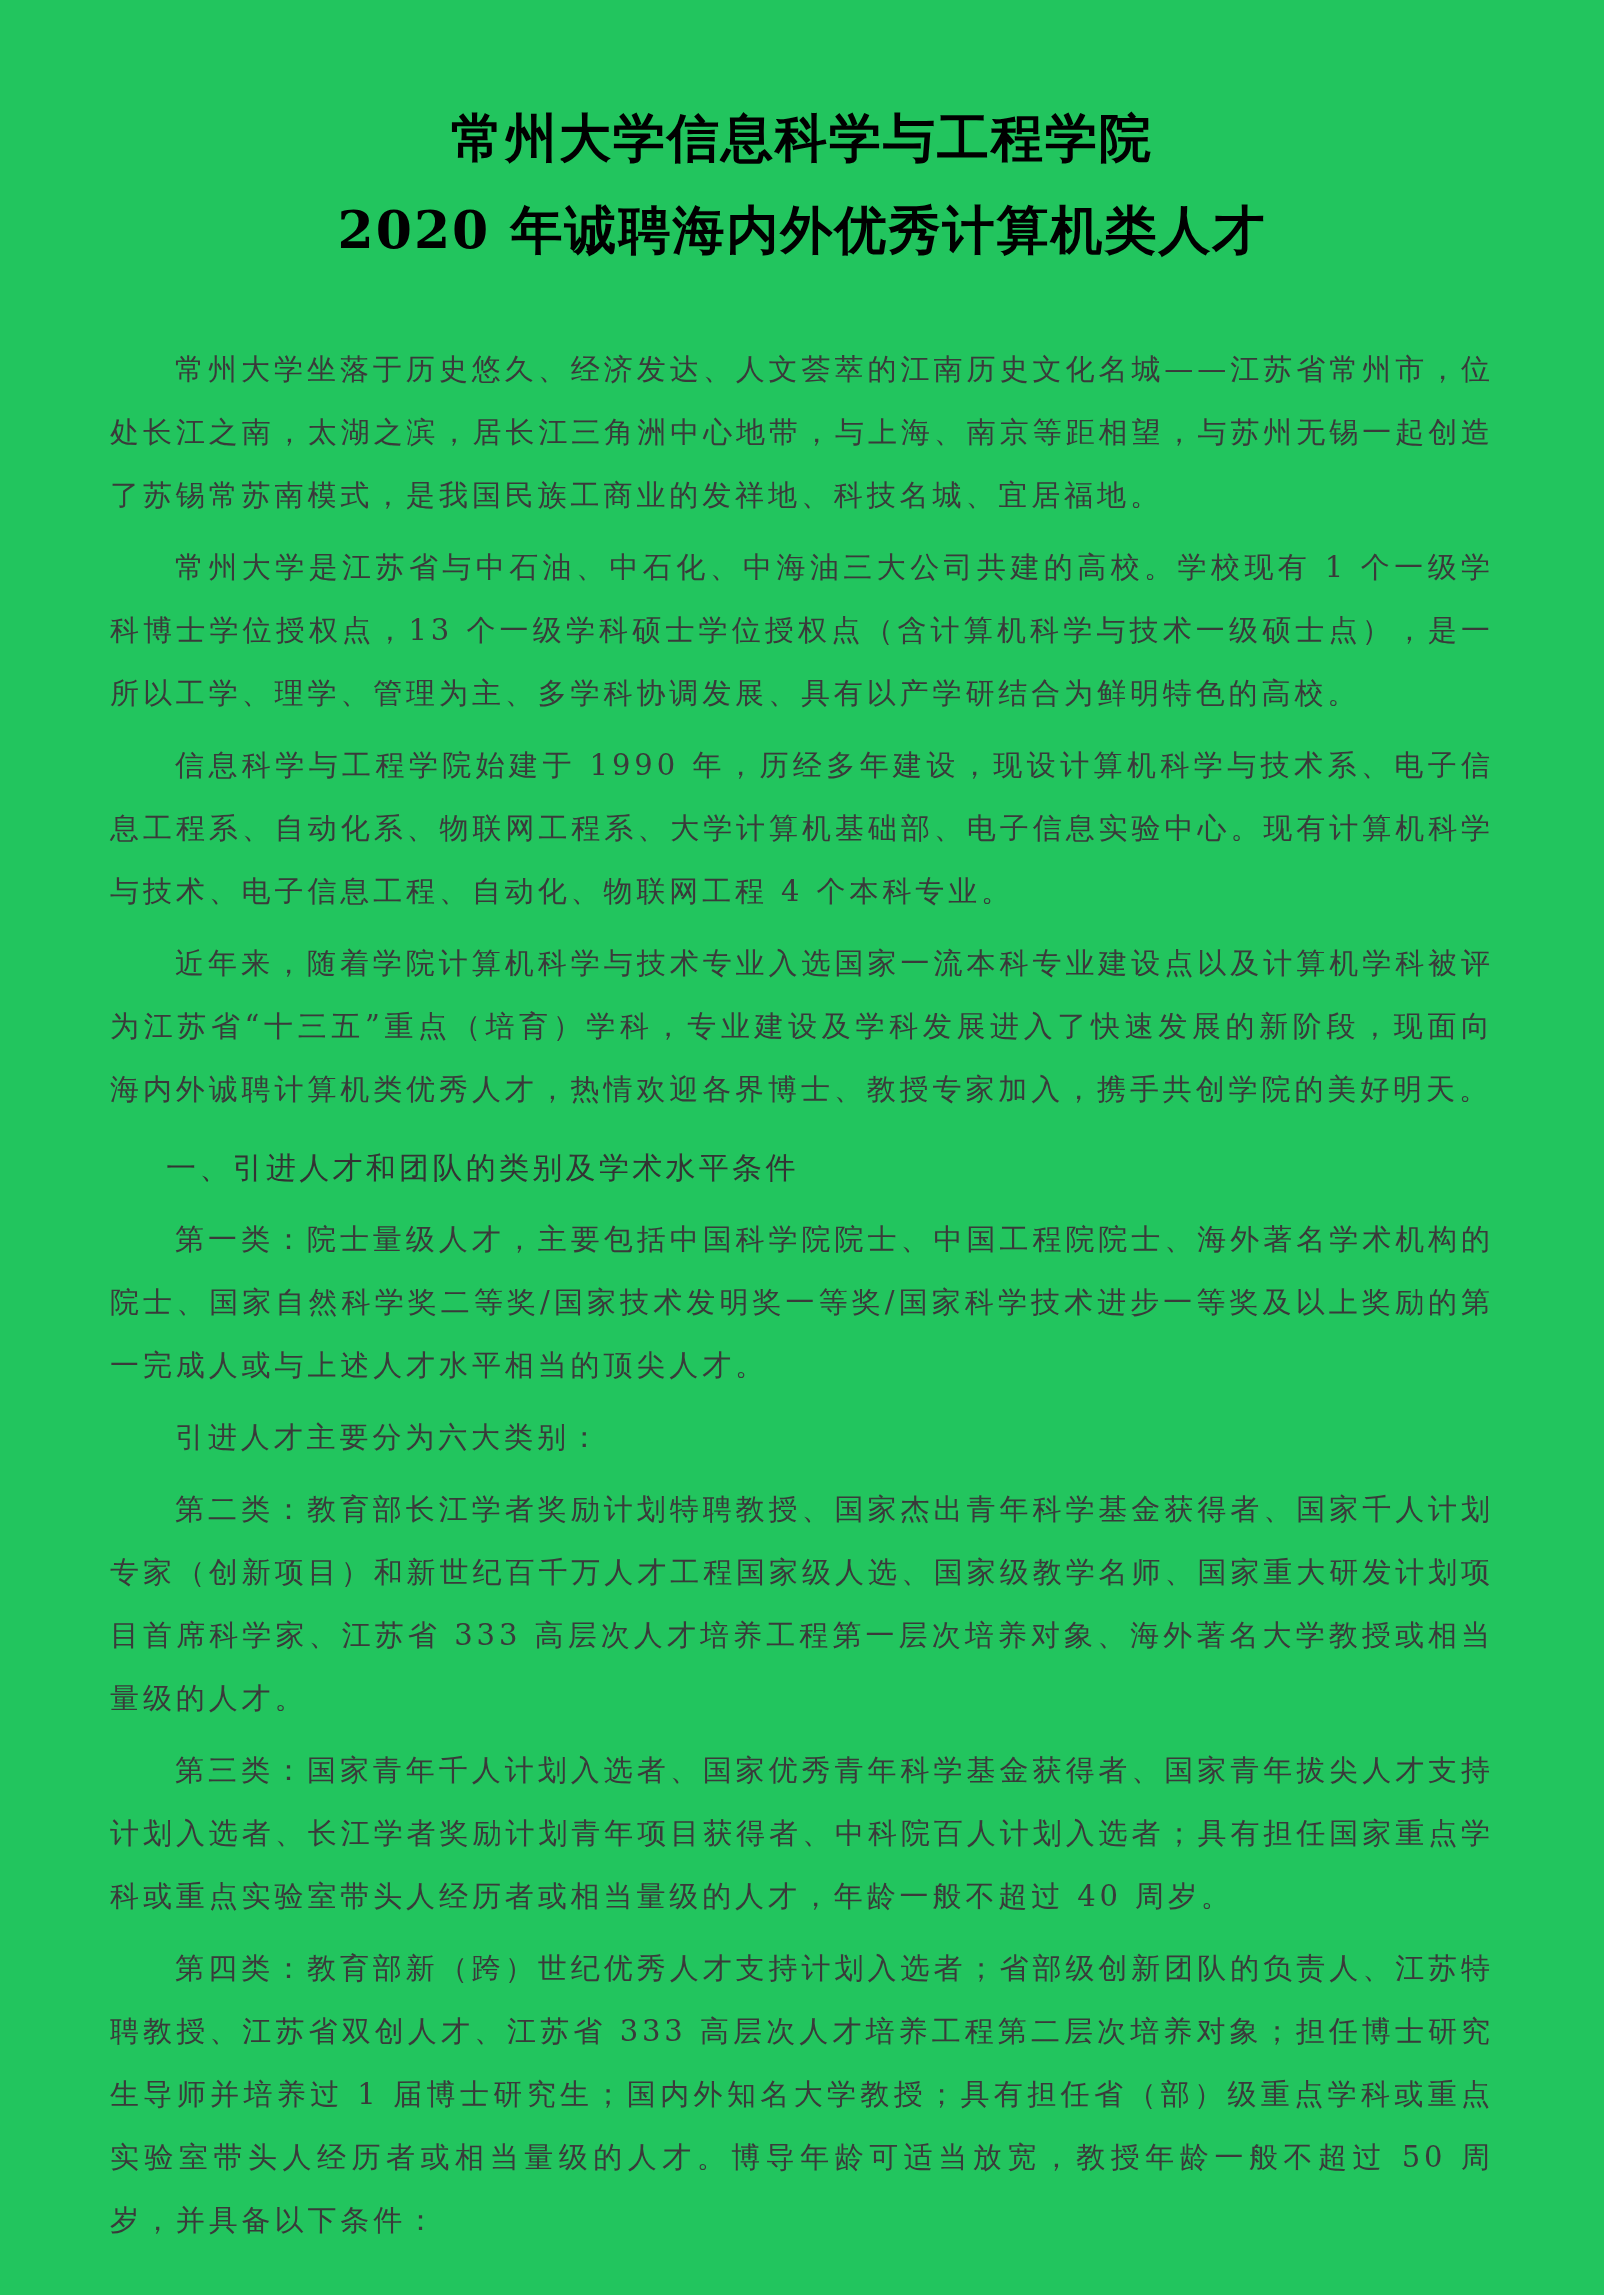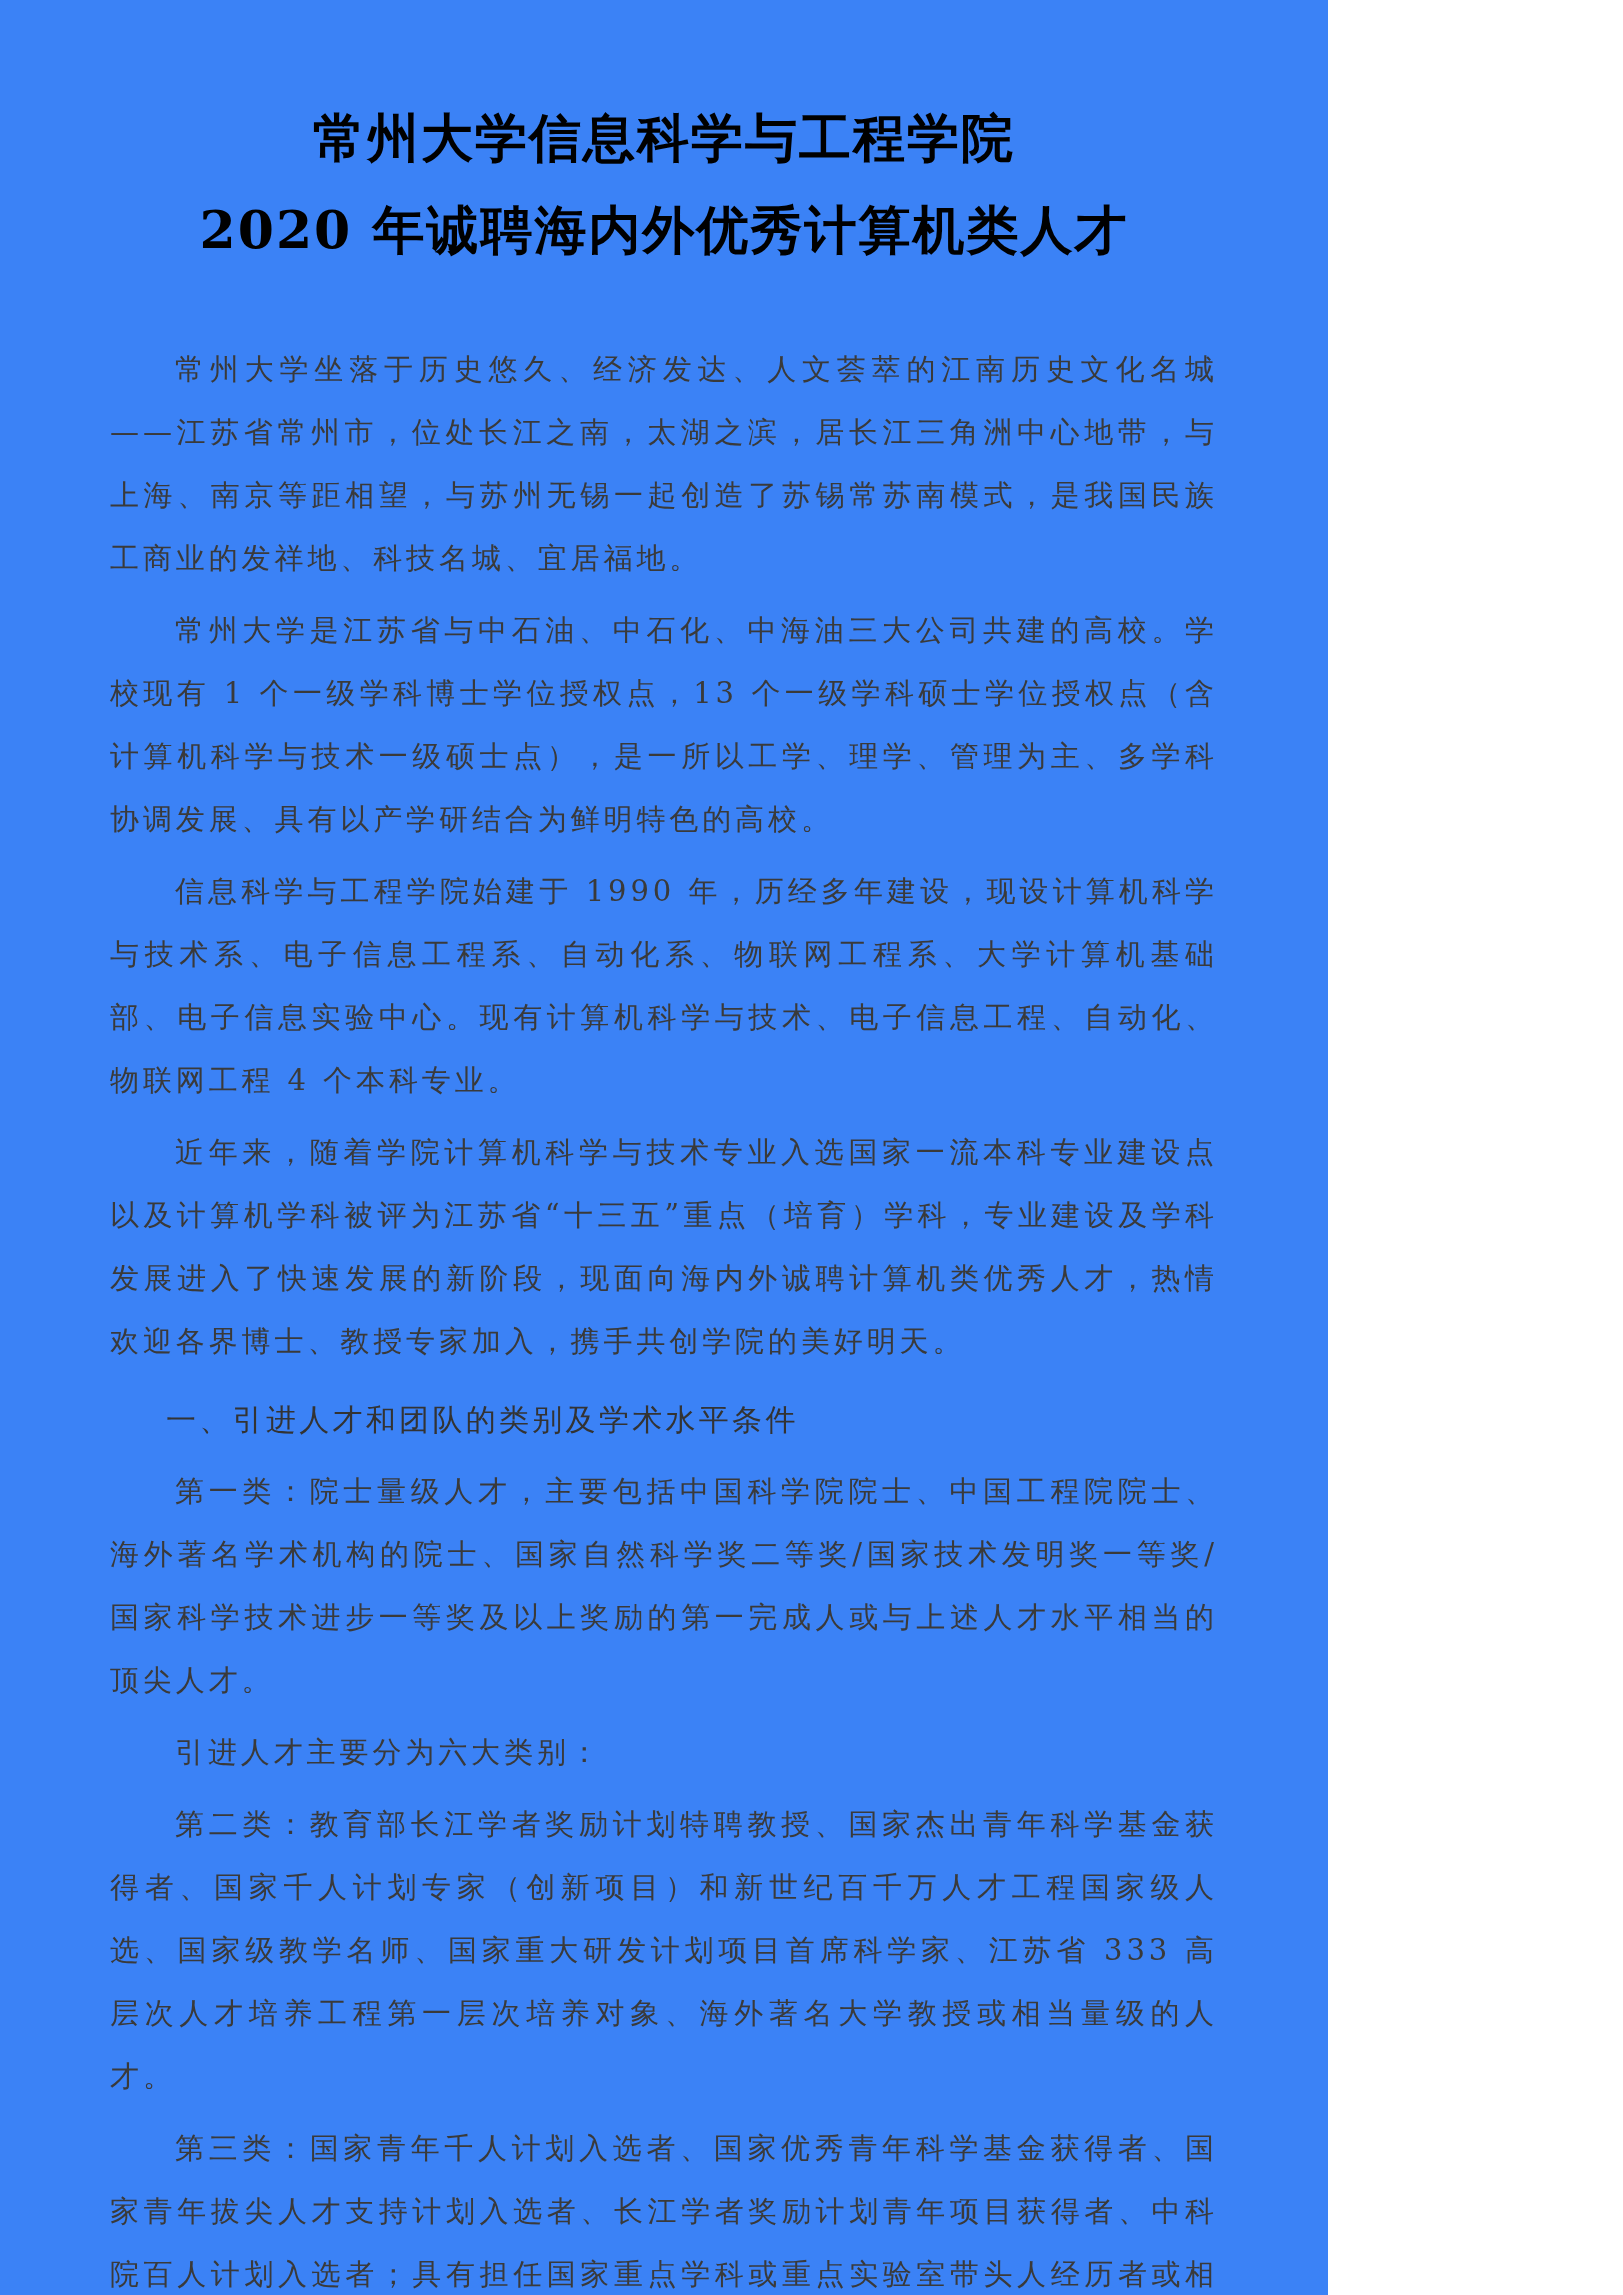--- a/index.html
+++ b/index.html
@@ -2,23 +2,23 @@
 <html style="font-size:10.5px"><head>
 <meta charset="utf-8">
 <style>
   html, body {
     margin: 0;
     padding: 0;
     background: #ffffff;
   }
   .page {
     position: relative;
-    width: 1328px;
+    width: 1604px;
     height: 2295px;
-    background: #3b82f6;
+    background: #22c55e;
     overflow: hidden;
     box-sizing: border-box;
     padding: 98px 101px 0 101px;
     font-family: "DejaVu Serif", "Liberation Serif", serif;
   }
   .doc-header {
     text-align: center;
   }
   .doc-title {
     margin: 0;
@@ -79,17 +79,18 @@
     <h2 class="section-heading">一、引进人才和团队的类别及学术水平条件</h2>
 
     <p>第一类：院士量级人才，主要包括中国科学院院士、中国工程院院士、海外著名学术机构的院士、国家自然科学奖二等奖/国家技术发明奖一等奖/国家科学技术进步一等奖及以上奖励的第一完成人或与上述人才水平相当的顶尖人才。</p>
 
     <p>引进人才主要分为六大类别：</p>
 
     <p>第二类：教育部长江学者奖励计划特聘教授、国家杰出青年科学基金获得者、国家千人计划专家（创新项目）和新世纪百千万人才工程国家级人选、国家级教学名师、国家重大研发计划项目首席科学家、江苏省 333 高层次人才培养工程第一层次培养对象、海外著名大学教授或相当量级的人才。</p>
 
     <p>第三类：国家青年千人计划入选者、国家优秀青年科学基金获得者、国家青年拔尖人才支持计划入选者、长江学者奖励计划青年项目获得者、中科院百人计划入选者；具有担任国家重点学科或重点实验室带头人经历者或相当量级的人才，年龄一般不超过 40 周岁。</p>
 
+    <p>第四类：教育部新（跨）世纪优秀人才支持计划入选者；省部级创新团队的负责人、江苏特聘教授、江苏省双创人才、江苏省 333 高层次人才培养工程第二层次培养对象；担任博士研究生导师并培养过 1 届博士研究生；国内外知名大学教授；具有担任省（部）级重点学科或重点实验室带头人经历者或相当量级的人才。博导年龄可适当放宽，教授年龄一般不超过 50 周岁，并具备以下条件：</p>
 
   </section>
 
 </div>
 
 
 </body></html>

